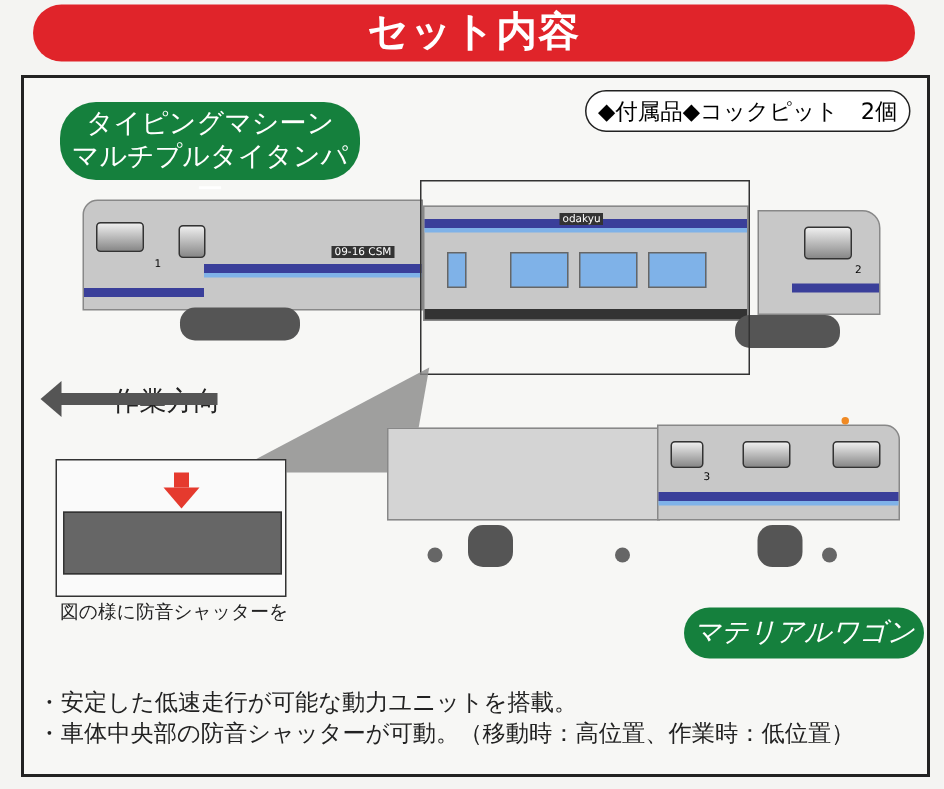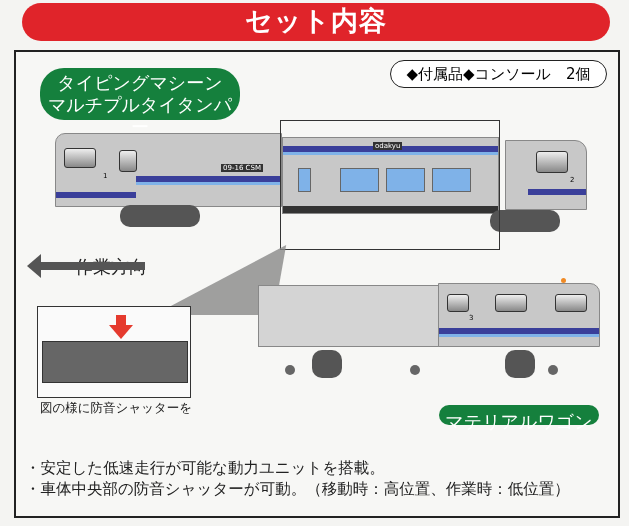--- a/index.html
+++ b/index.html
@@ -2,21 +2,21 @@
 <html><head>
 <meta charset="utf-8">
 <style>
   html,body{margin:0;padding:0;}
   body{width:629px;height:526px;background:#f4f4f2;position:relative;overflow:hidden;font-family:"DejaVu Sans",sans-serif;}
   .banner{position:absolute;left:22px;top:3px;width:588px;height:38px;background:#e0242a;border-radius:20px;display:flex;justify-content:center;}
   .banner span{color:#fff;font-weight:bold;font-size:27px;letter-spacing:1px;}
   .frame{position:absolute;left:14px;top:50px;width:606px;height:468px;border:2px solid #222;background:#f7f7f5;box-sizing:border-box;}
   .pill{position:absolute;background:#15803d;color:#fff;border-radius:24px;text-align:center;}
   .pill-main{left:40px;top:68px;width:200px;height:52px;font-size:18px;line-height:22px;padding-top:4px;box-sizing:border-box;}
-  .pill-wagon{left:439px;top:405px;width:160px;height:20px;font-size:18px;line-height:34px;}
+  .pill-wagon{left:456px;top:405px;width:160px;height:34px;font-size:18px;line-height:34px;font-style:italic;}
   .acc{position:absolute;left:390px;top:60px;width:217px;height:28px;border:1.5px solid #222;border-radius:14px;font-size:15px;line-height:27px;text-align:center;background:#fff;box-sizing:border-box;}
   .train{position:absolute;background:#c8c8c8;border:1px solid #888;}
   .stripe{position:absolute;left:0;right:0;height:6px;}
   .win{position:absolute;background:#7fb2e8;border:1px solid #666;}
   .cabwin{position:absolute;background:linear-gradient(#eee,#888);border:1.5px solid #333;border-radius:3px;}
   .bogie{position:absolute;background:#555;border-radius:10px;}
   .wheel{position:absolute;background:#666;border-radius:50%;}
   .hilite{position:absolute;left:280px;top:120px;width:218px;height:128px;border:1.5px solid #333;}
   .arrow-label{position:absolute;left:75px;top:243px;font-size:18px;color:#222;margin-top:12px;}
   .arrow{position:absolute;left:35px;top:262px;width:110px;height:8px;background:#555;}
@@ -36,21 +36,21 @@
     <span>セット内容</span>
   </div>
 
 <div class="frame"></div>
 
 <div class="pill pill-main">
   <div>タイピングマシーン</div>
   <div>マルチプルタイタンパー</div>
 </div>
 
-<div class="acc">◆付属品◆コンソール　2個</div>
+<div class="acc">◆付属品◆コックピット　2個</div>
 
 <div>
   <div class="train" style="left:55px;top:133px;width:225px;height:72px;border-radius:10px 0 0 0;">
     <div class="stripe" style="top:42px;left:80px;background:#3a3f9a;"></div>
     <div class="stripe" style="top:48px;left:80px;height:3px;background:#7fb2e8;"></div>
     <div class="stripe" style="top:58px;right:145px;background:#3a3f9a;"></div>
     <div class="cabwin" style="left:8px;top:14px;width:30px;height:18px;"></div>
     <div class="cabwin" style="left:63px;top:16px;width:16px;height:20px;"></div>
     <div style="position:absolute;left:140px;top:30px;font-size:7px;color:#fff;background:#333;padding:0 2px;margin-left:25px;">09-16 CSM</div>
     <div style="position:absolute;left:47px;top:38px;font-size:7px;">1</div>

